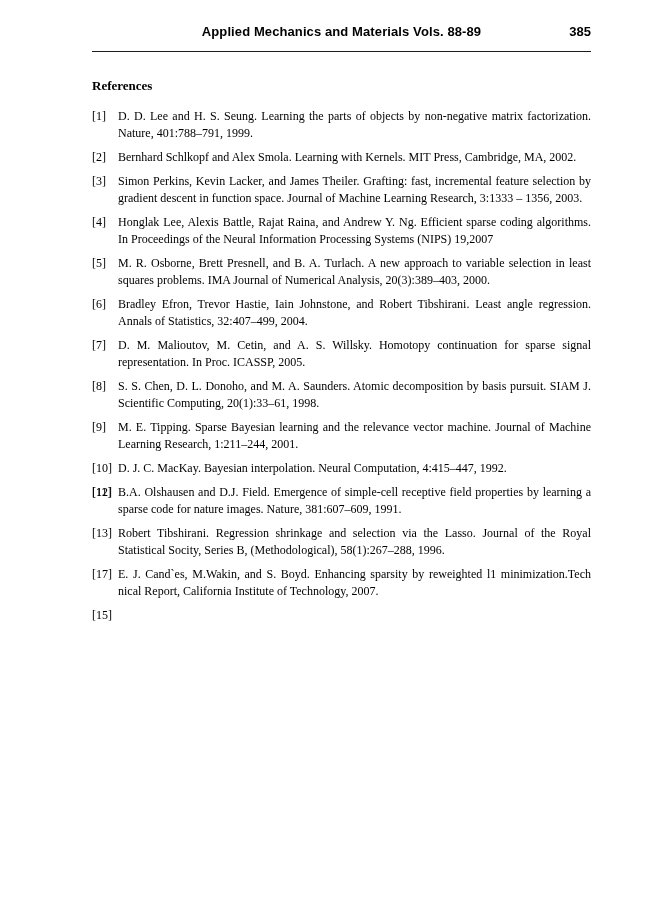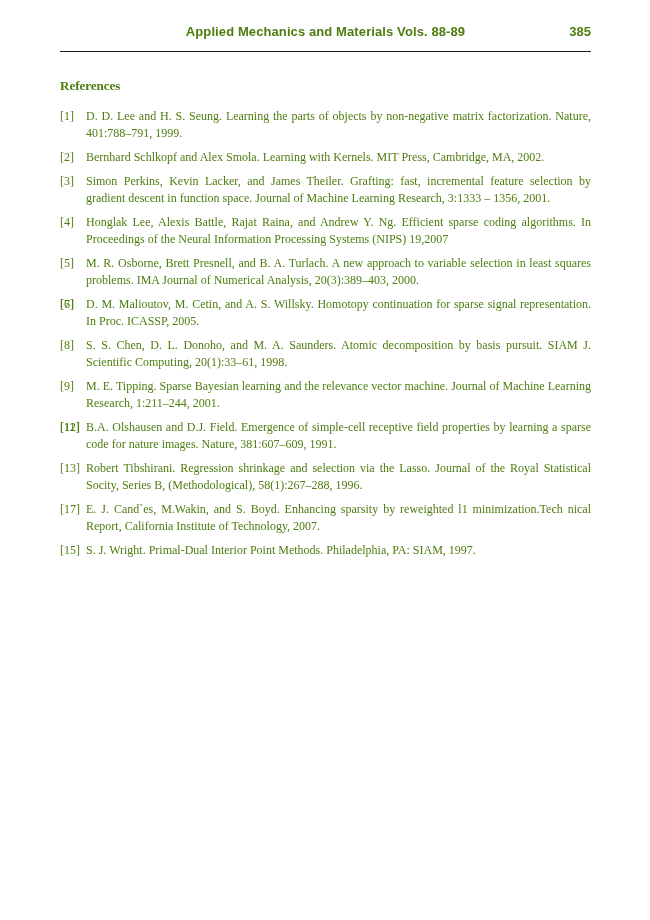--- a/index.html
+++ b/index.html
@@ -6,23 +6,23 @@
     margin: 0;
     padding: 0;
     background: #ffffff;
   }
   .page {
     position: relative;
     width: 650px;
     height: 920px;
     background: #ffffff;
     box-sizing: border-box;
-    padding: 24px 59px 0 60px;
+    padding: 24px 59px 0 92px;
     font-family: "Liberation Serif", serif;
-    color: #4d7c0f;
+    color: #000000;
     overflow: hidden;
   }
   .header-row {
     position: relative;
     height: 16px;
     font-family: "Liberation Sans", sans-serif;
     font-weight: bold;
     font-size: 13px;
     line-height: 16px;
   }
@@ -88,52 +88,57 @@
       <span class="ref-text">D. D. Lee and H. S. Seung. Learning the parts of objects by non-negative matrix factorization. Nature, 401:788–791, 1999.</span>
     </div>
 
     <div class="ref-item">
       <span class="ref-label">[2]</span>
       <span class="ref-text">Bernhard Schlkopf and Alex Smola. Learning with Kernels. MIT Press, Cambridge, MA, 2002.</span>
     </div>
 
     <div class="ref-item">
       <span class="ref-label">[3]</span>
-      <span class="ref-text">Simon Perkins, Kevin Lacker, and James Theiler. Grafting: fast, incremental feature selection by gradient descent in function space. Journal of Machine Learning Research, 3:1333 – 1356, 2001.</span>
+      <span class="ref-text">Simon Perkins, Kevin Lacker, and James Theiler. Grafting: fast, incremental feature selection by gradient descent in function space. Journal of Machine Learning Research, 3:1333 – 1356, 2003.</span>
     </div>
 
     <div class="ref-item">
       <span class="ref-label">[4]</span>
       <span class="ref-text">Honglak Lee, Alexis Battle, Rajat Raina, and Andrew Y. Ng. Efficient sparse coding algorithms. In Proceedings of the Neural Information Processing Systems (NIPS) 19,2007</span>
     </div>
 
     <div class="ref-item">
       <span class="ref-label">[5]</span>
       <span class="ref-text">M. R. Osborne, Brett Presnell, and B. A. Turlach. A new approach to variable selection in least squares problems. IMA Journal of Numerical Analysis, 20(3):389–403, 2000.</span>
     </div>
 
     <div class="ref-item">
       <span class="ref-label">[6]</span>
+      <span class="ref-text">Bradley Efron, Trevor Hastie, Iain Johnstone, and Robert Tibshirani. Least angle regression. Annals of Statistics, 32:407–499, 2004.</span>
     </div>
 
     <div class="ref-item">
       <span class="ref-label">[7]</span>
       <span class="ref-text">D. M. Malioutov, M. Cetin, and A. S. Willsky. Homotopy continuation for sparse signal representation. In Proc. ICASSP, 2005.</span>
     </div>
 
     <div class="ref-item">
       <span class="ref-label">[8]</span>
       <span class="ref-text">S. S. Chen, D. L. Donoho, and M. A. Saunders. Atomic decomposition by basis pursuit. SIAM J. Scientific Computing, 20(1):33–61, 1998.</span>
     </div>
 
     <div class="ref-item">
       <span class="ref-label">[9]</span>
       <span class="ref-text">M. E. Tipping. Sparse Bayesian learning and the relevance vector machine. Journal of Machine Learning Research, 1:211–244, 2001.</span>
     </div>
 
+    <div class="ref-item">
+      <span class="ref-label">[10]</span>
+      <span class="ref-text">D. J. C. MacKay. Bayesian interpolation. Neural Computation, 4:415–447, 1992.</span>
+    </div>
 
     <div class="ref-item">
       <span class="ref-label">[11]</span>
     </div>
 
     <div class="ref-item">
       <span class="ref-label">[12]</span>
       <span class="ref-text">B.A. Olshausen and D.J. Field. Emergence of simple-cell receptive field properties by learning a sparse code for nature images. Nature, 381:607–609, 1991.</span>
     </div>
 
@@ -142,18 +147,17 @@
       <span class="ref-text">Robert Tibshirani. Regression shrinkage and selection via the Lasso. Journal of the Royal Statistical Socity, Series B, (Methodological), 58(1):267–288, 1996.</span>
     </div>
 
     <div class="ref-item">
       <span class="ref-label">[17]</span>
       <span class="ref-text">E. J. Cand`es, M.Wakin, and S. Boyd. Enhancing sparsity by reweighted l1 minimization.Tech nical Report, California Institute of Technology, 2007.</span>
     </div>
 
     <div class="ref-item">
       <span class="ref-label">[15]</span>
-      <span class="ref-text">S. J. Wright. Primal-Dual Interior Point Methods. Philadelphia, PA: SIAM, 1997.</span>
     </div>
 
 
   </div>
 </div>
 
 </body></html>

